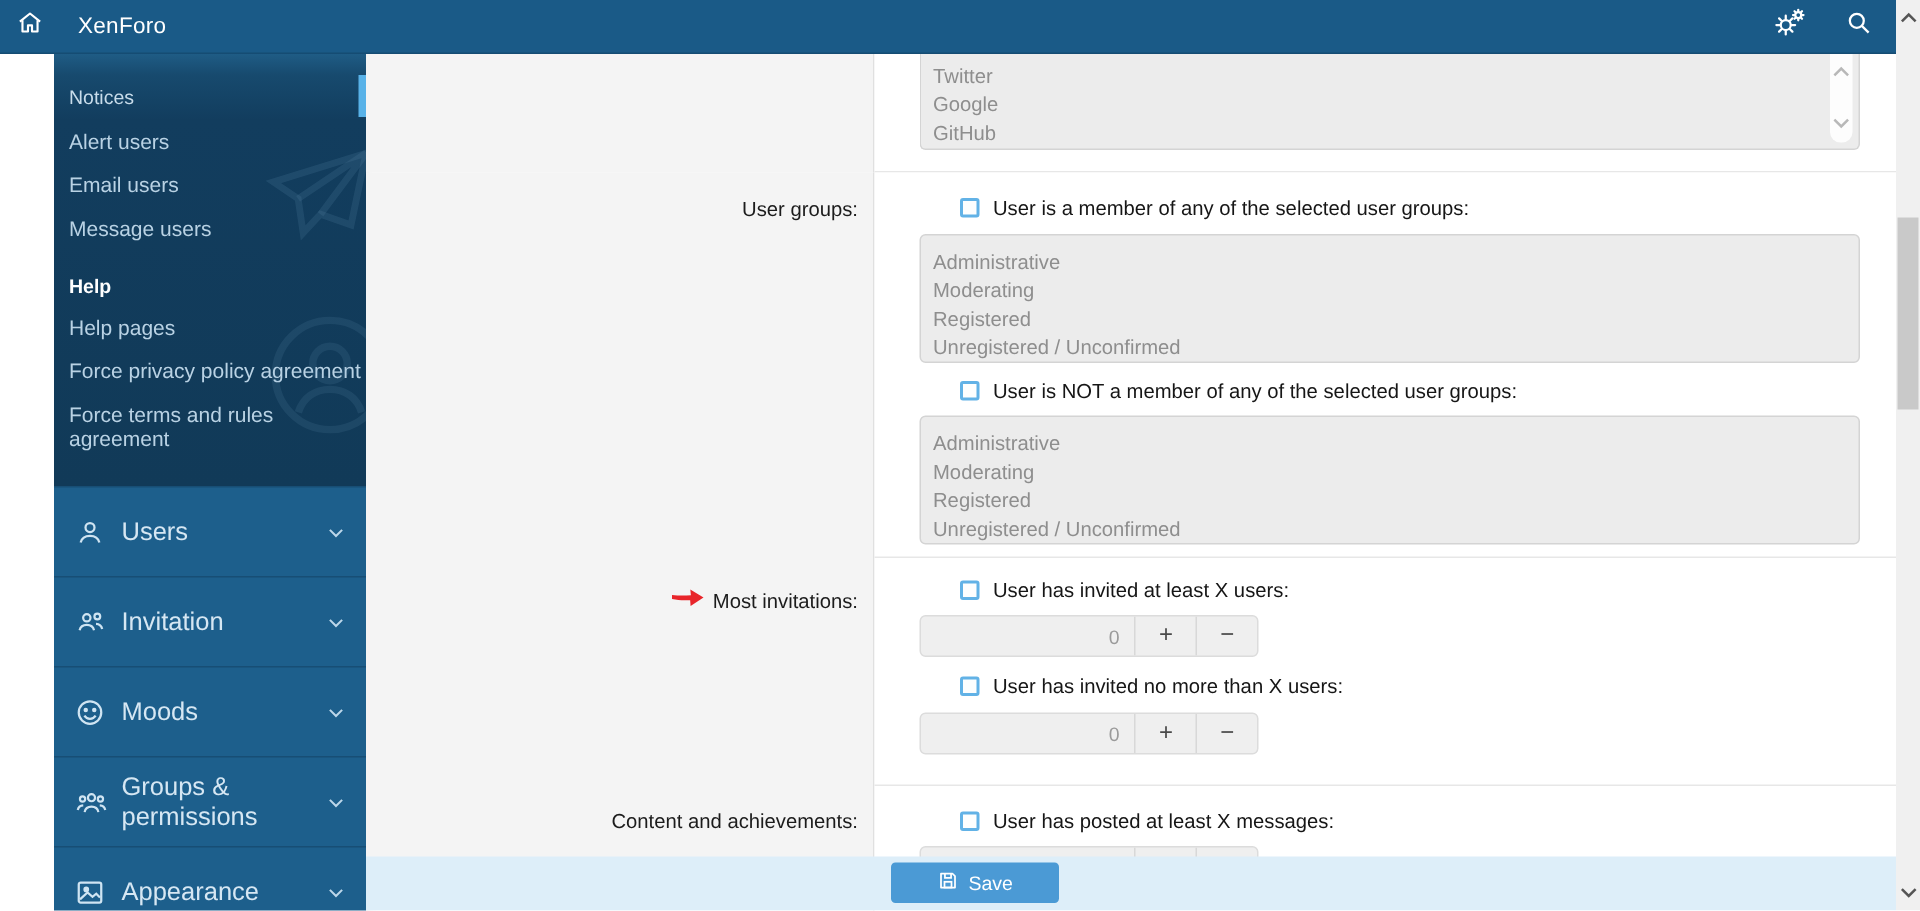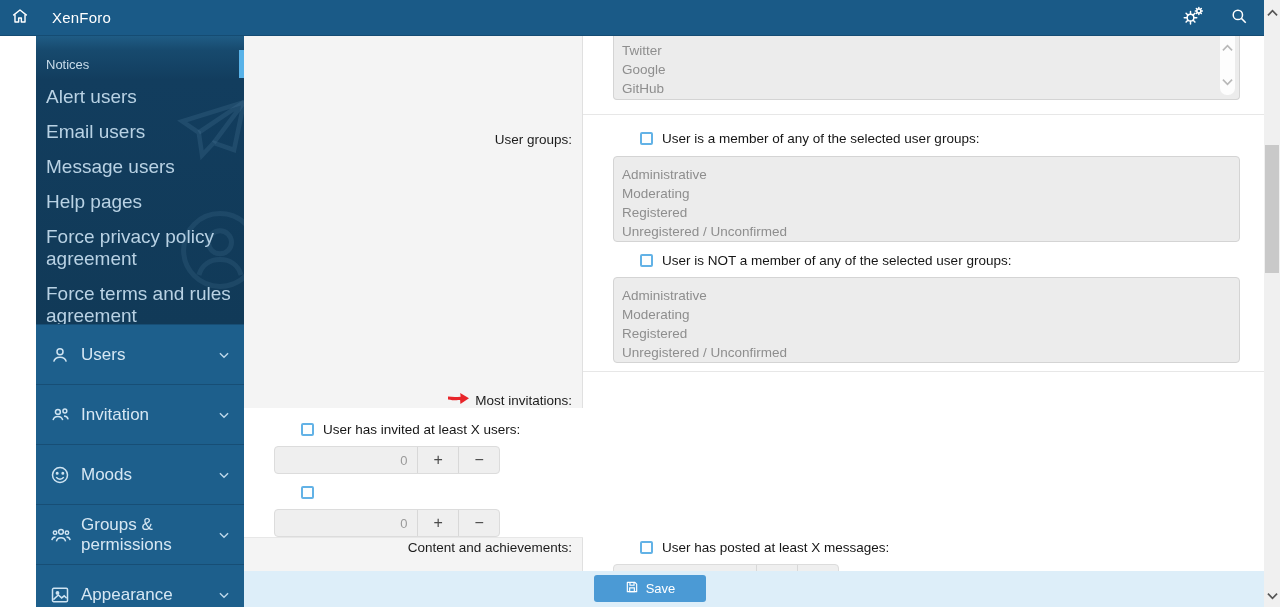--- a/index.html
+++ b/index.html
@@ -23,36 +23,36 @@
 
   
   .sidebar { position:absolute; left:0; top:36px; width:244px; height:571px; overflow:hidden;padding-left:36px; }
   .side-upper { position:relative; height:288px; overflow:hidden;
     background:linear-gradient(180deg,#1f5c85 0px,#174a6e 14px,#123d5e 44px,#113a58 288px); }
   .watermark { position:absolute; pointer-events:none; }
   .nav-item { position:relative; height:30px; display:flex; align-items:center; padding-left:10px;
     color:#c8dcea; font-size:13px; cursor:pointer; }
   .nav-item .sel-bar { position:absolute; right:0; top:1px; width:5px; height:28px; background:#58b2e8; }
   .grp-heading { padding:11px 0 5px 10px; color:#ffffff; font-weight:bold; font-size:13px; }
-  .grp-item { padding:6.5px 0 6.5px 10px; color:#b9d2e4; font-size:19px; cursor:pointer; }
+  .grp-item { padding:6.5px 0 6.5px 10px; color:#b9d2e4; font-size:14px; cursor:pointer; }
   .accordion { background:#1d5f8c; }
   .acc-row { position:relative; height:60px; display:flex; align-items:center; padding-left:14px;
     border-top:1px solid #174e75; color:#d6e7f3; font-size:17px; cursor:pointer; }
   .acc-row .a-icon { width:22px; display:flex; margin-right:9px; }
   .acc-row .chev { position:absolute; right:13px; top:22px; }
 
   
   .content { position:absolute; left:244px; top:36px; width:1020px; height:571px; background:#fff;
     display:flex; flex-direction:column; box-shadow:inset 6px 0 6px -5px rgba(0,0,0,.12); }
   .frow { display:flex; width:100%; }
   .fl { width:339px; background:#f4f4f4; border-right:1px solid #e0e0e0; text-align:right;
     padding-right:10px; color:#1c1c1c; font-size:13.5px; flex-shrink:0; }
   .fc { flex:1; background:#fff; padding-left:9px; position:relative; }
   .bline { border-bottom:1px solid #e7e7e7; }
-  .r1 { height:79px; } .r2 { height:257px; } .r3 { height:152px;flex-direction:column; } .r4 { flex:1; }
+  .r1 { height:79px; } .r2 { height:257px; } .r3 { height:152px; } .r4 { flex:1; }
 
   .sel { width:627px; margin-left:21px; background:#ececec; border:1px solid #d4d4d4;
     border-radius:4px; padding:8px 0 0 8px; color:#8e8e8e; font-size:13.5px; line-height:19px; position:relative; }
   .sel-opt { cursor:pointer; white-space:nowrap; }
   .sel1 { border-top:none; border-radius:0 0 4px 4px; height:64px; padding-top:5px; overflow:hidden; }
   .sel2 { height:86px; }
   .selscroll { position:absolute; right:4px; top:0; bottom:4px; width:15px; background:#fdfdfd;
     border-radius:0 0 7px 7px; cursor:pointer; }
   .ss-up { position:absolute; top:2px; left:2px; } .ss-down { position:absolute; bottom:4px; left:2px; }
 
@@ -150,20 +150,21 @@
       <div style="height:13px;"></div>
       <div class="nav-item">
         <span>Notices</span>
         <span class="sel-bar"></span>
       </div>
 
       <div class="grp-item">Alert users</div>
       <div class="grp-item">Email users</div>
       <div class="grp-item">Message users</div>
 
+      <div class="grp-heading" style="padding-top:17px;">Help</div>
       <div class="grp-item">Help pages</div>
       <div class="grp-item">Force privacy policy agreement</div>
       <div class="grp-item">Force terms and rules agreement</div>
     </div>
 
     <div class="accordion">
       <div class="acc-row">
         <span class="a-icon">
           <svg width="20" height="20" viewBox="0 0 24 24" fill="none" stroke="#cfe4f2" stroke-width="1.8">
             <circle cx="12" cy="8" r="3.6"></circle>
@@ -312,20 +313,21 @@
           <span class="cbox"></span>
           <span class="cblabel">User has invited at least X users:</span>
         </div>
         <div class="stepper" style="margin-top:9px;">
           <div class="st-input">0</div>
           <div class="st-btn">+</div>
           <div class="st-btn">−</div>
         </div>
         <div class="cbrow" style="margin-top:12px;">
           <span class="cbox"></span>
+          <span class="cblabel">User has invited no more than X users:</span>
         </div>
         <div class="stepper" style="margin-top:10px;">
           <div class="st-input">0</div>
           <div class="st-btn">+</div>
           <div class="st-btn">−</div>
         </div>
       </div>
     </div>
 
     <div class="frow r4">

